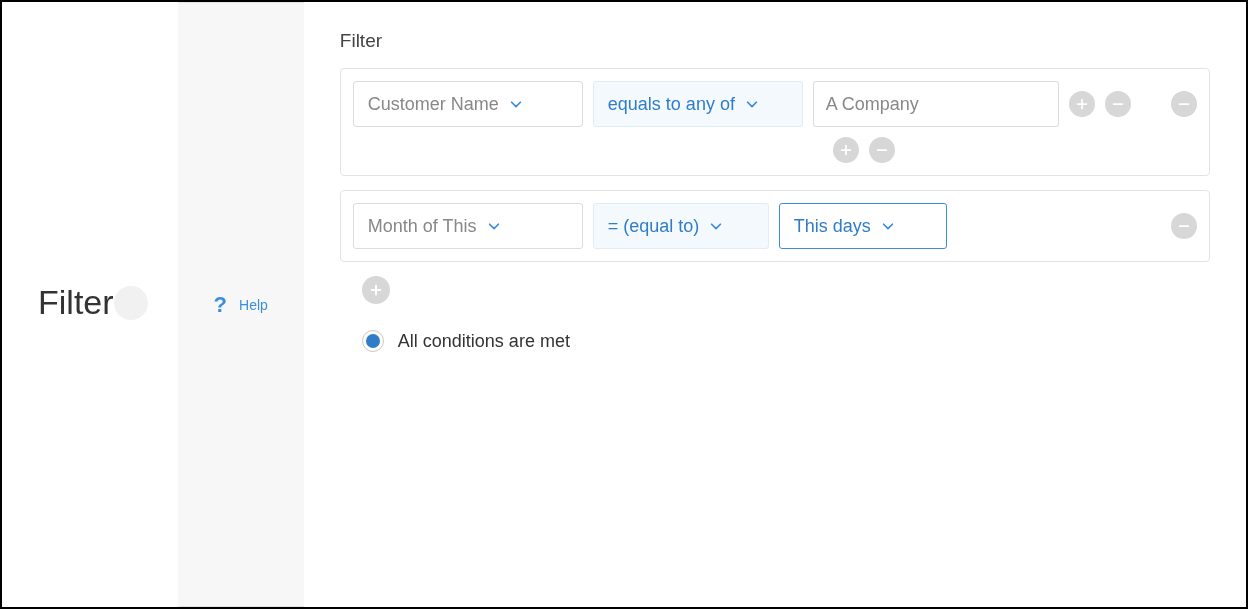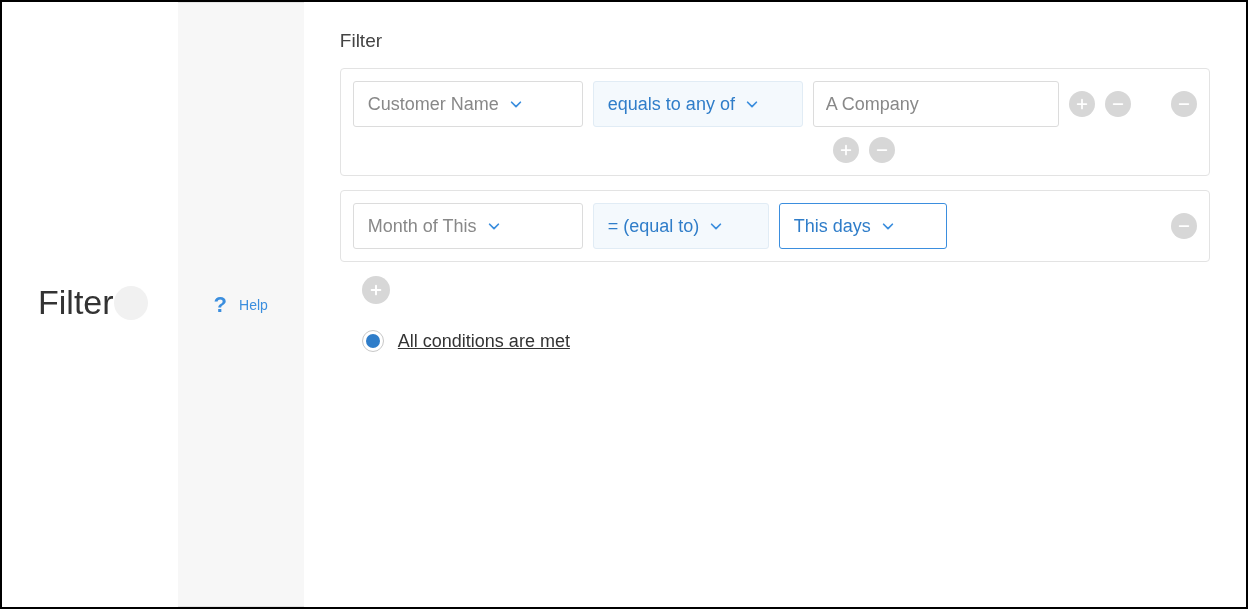--- a/index.html
+++ b/index.html
@@ -147,21 +147,20 @@
     margin-bottom: 26px;
   }
   .add-row .circle-btn { width: 28px; height: 28px; }
 
   .radios {
     display: flex;
     align-items: center;
     gap: 21px;
     margin-left: 22px;
     padding-bottom: 20px;
-    text-decoration: underline;
   }
   .radio-opt {
     display: flex;
     align-items: center;
     gap: 14px;
     cursor: pointer;
   }
   .radio-circle {
     width: 22px; height: 22px;
     border-radius: 50%;

